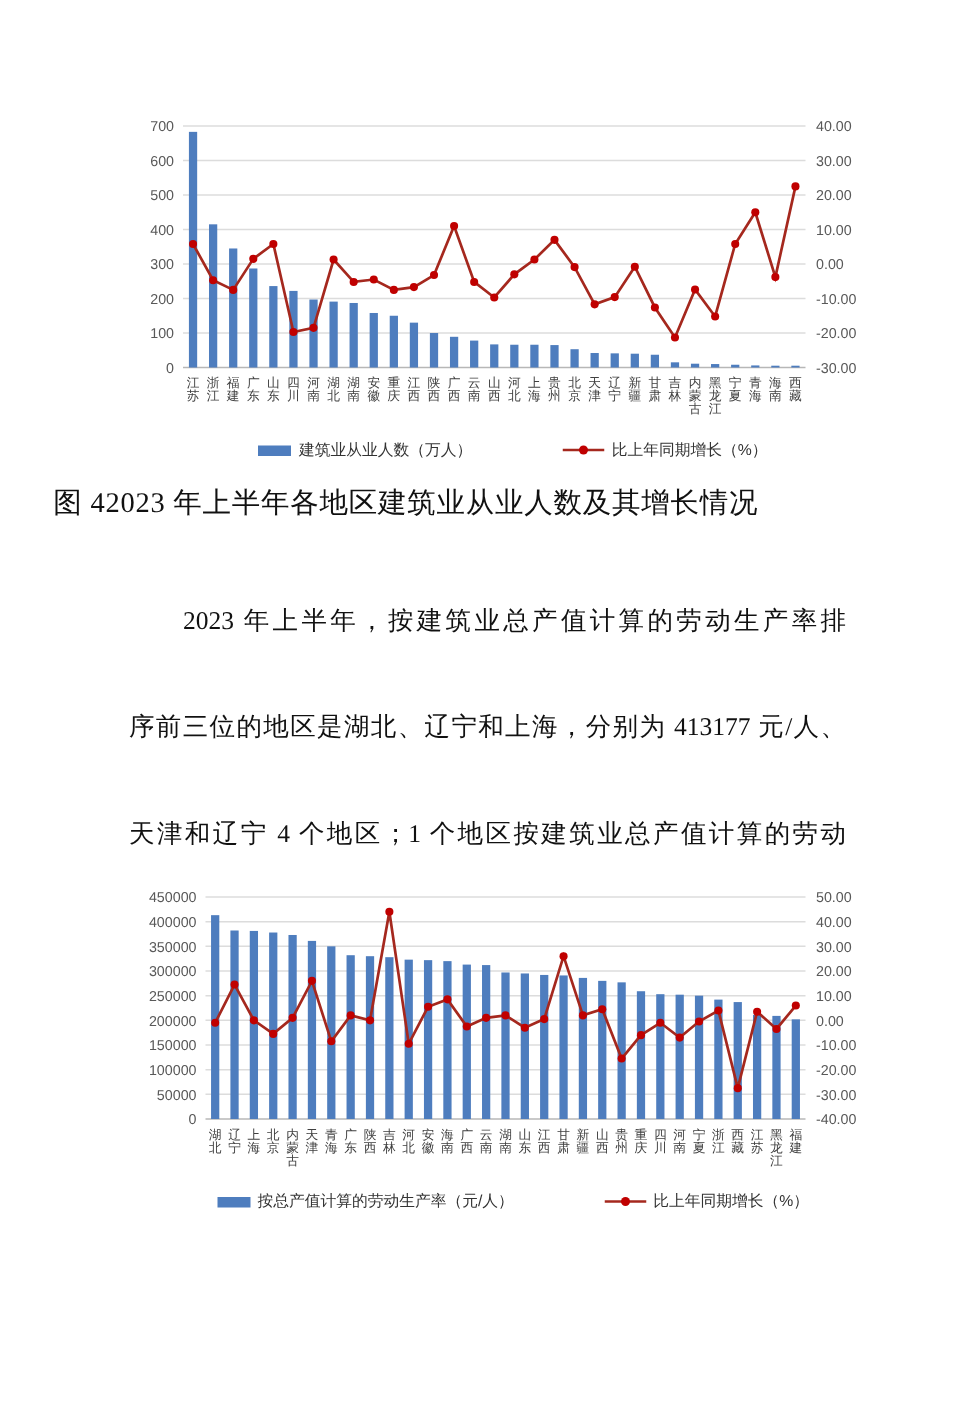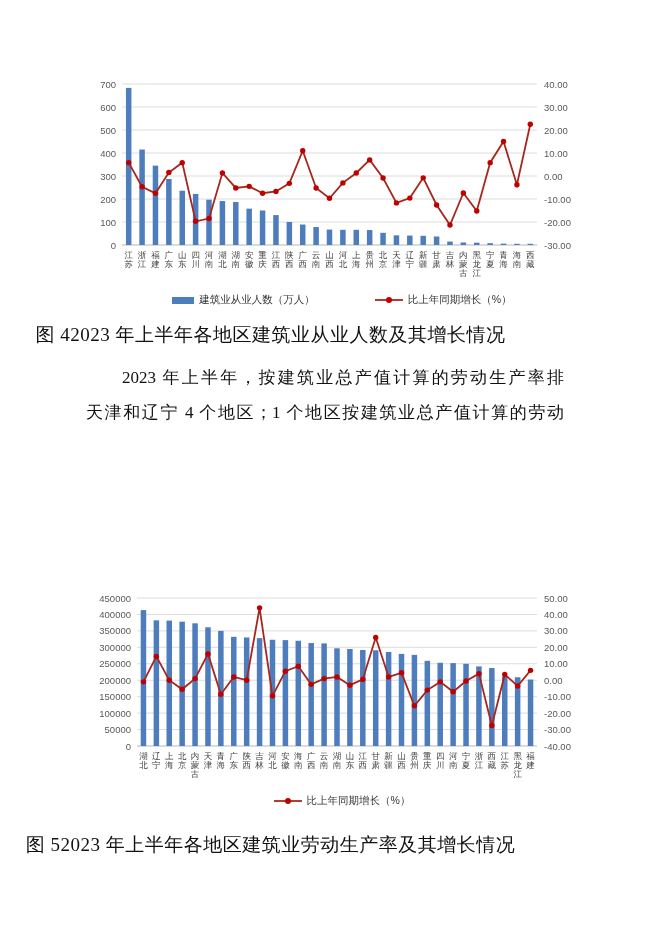--- a/index.html
+++ b/index.html
@@ -12,21 +12,21 @@
   .legend{display:flex;justify-content:center;align-items:center;gap:60px;margin-top:6px;
           font-size:10.5px;color:#333;font-family:"Liberation Sans","DejaVu Sans",sans-serif;}
   .leg-item{display:flex;align-items:center;gap:5px;}
   .swatch-bar{display:inline-block;width:22px;height:7px;background:#4e7dbe;}
   .caption{position:absolute;left:0;width:541px;text-align:center;font-size:19px;
            letter-spacing:0.5px;color:#111;}
   #caption-fig4{top:322px;}
   #caption-fig5{top:832px;}
   .paragraph{position:absolute;left:86px;top:360px;width:478px;font-size:17px;
              line-height:35px;color:#111;}
-  .para-line{text-align:justify;text-align-last:justify;white-space:nowrap;}
+  .para-line{text-align:justify;text-align-last:justify;white-space:nowrap;margin-top:36px;}
   .para-line.indent{padding-left:36px;}
 </style>
 </head>
 <body>
 
 <div class="page">
 
   <div class="chart-box" id="figure4-box">
     <div class="chart-svg-host">
         <svg width="520" height="213">
@@ -174,20 +174,21 @@
         </svg>
         <span>比上年同期增长（%）</span>
       </span>
     </div>
   </div>
 
   <div class="caption" id="caption-fig4">图 42023 年上半年各地区建筑业从业人数及其增长情况</div>
 
   <div class="paragraph">
     <div class="para-line indent">2023 年上半年，按建筑业总产值计算的劳动生产率排</div>
+    <div class="para-line">序前三位的地区是湖北、辽宁和上海，分别为 413177 元/人、</div>
     <div class="para-line">天津和辽宁 4 个地区；1 个地区按建筑业总产值计算的劳动</div>
   </div>
 
   <div class="chart-box" id="figure5-box">
     <div class="chart-svg-host">
         <svg width="520" height="200">
           <g>
             <line x1="55" x2="455" y1="158" y2="158" stroke="#b7b7b7" stroke-width="1"></line>
             <line x1="55" x2="455" y1="141.55555555555554" y2="141.55555555555554" stroke="#dcdcdc" stroke-width="1"></line>
             <line x1="55" x2="455" y1="125.11111111111111" y2="125.11111111111111" stroke="#dcdcdc" stroke-width="1"></line>
@@ -320,24 +321,27 @@
             <text x="396.93548387096774" y="171"><tspan x="396.93548387096774" dy="0">浙</tspan><tspan x="396.93548387096774" dy="8.8">江</tspan></text>
             <text x="409.83870967741933" y="171"><tspan x="409.83870967741933" dy="0">西</tspan><tspan x="409.83870967741933" dy="8.8">藏</tspan></text>
             <text x="422.7419354838709" y="171"><tspan x="422.7419354838709" dy="0">江</tspan><tspan x="422.7419354838709" dy="8.8">苏</tspan></text>
             <text x="435.64516129032256" y="171"><tspan x="435.64516129032256" dy="0">黑</tspan><tspan x="435.64516129032256" dy="8.8">龙</tspan><tspan x="435.64516129032256" dy="8.8">江</tspan></text>
             <text x="448.54838709677415" y="171"><tspan x="448.54838709677415" dy="0">福</tspan><tspan x="448.54838709677415" dy="8.8">建</tspan></text>
           </g>
         </svg>
       </div>
     <div class="legend">
       <span class="leg-item">
+        <span class="swatch-bar" style="background: rgb(78, 125, 190);"></span>
+        <span>按总产值计算的劳动生产率（元/人）</span>
+      </span>
+      <span class="leg-item">
         <svg width="28" height="10">
           <line x1="0" y1="5" x2="28" y2="5" class="leg-line" stroke="#a5281e" stroke-width="1.8"></line>
           <circle cx="14" cy="5" r="3" class="leg-dot" fill="#c00000"></circle>
         </svg>
         <span>比上年同期增长（%）</span>
       </span>
     </div>
   </div>
 
-  <div class="caption" id="caption-fig5">图 52023 年上半年各地区建筑业劳动生产率及其增长情况</div>
 
 </div>
 
 </body></html>

